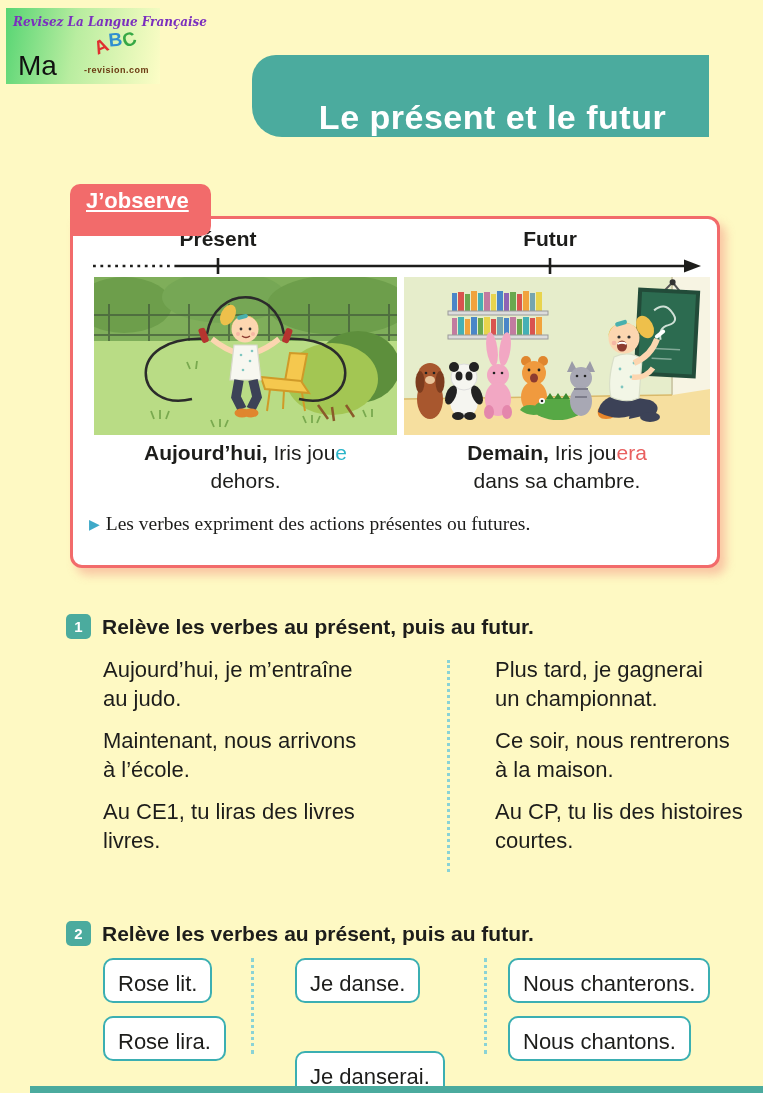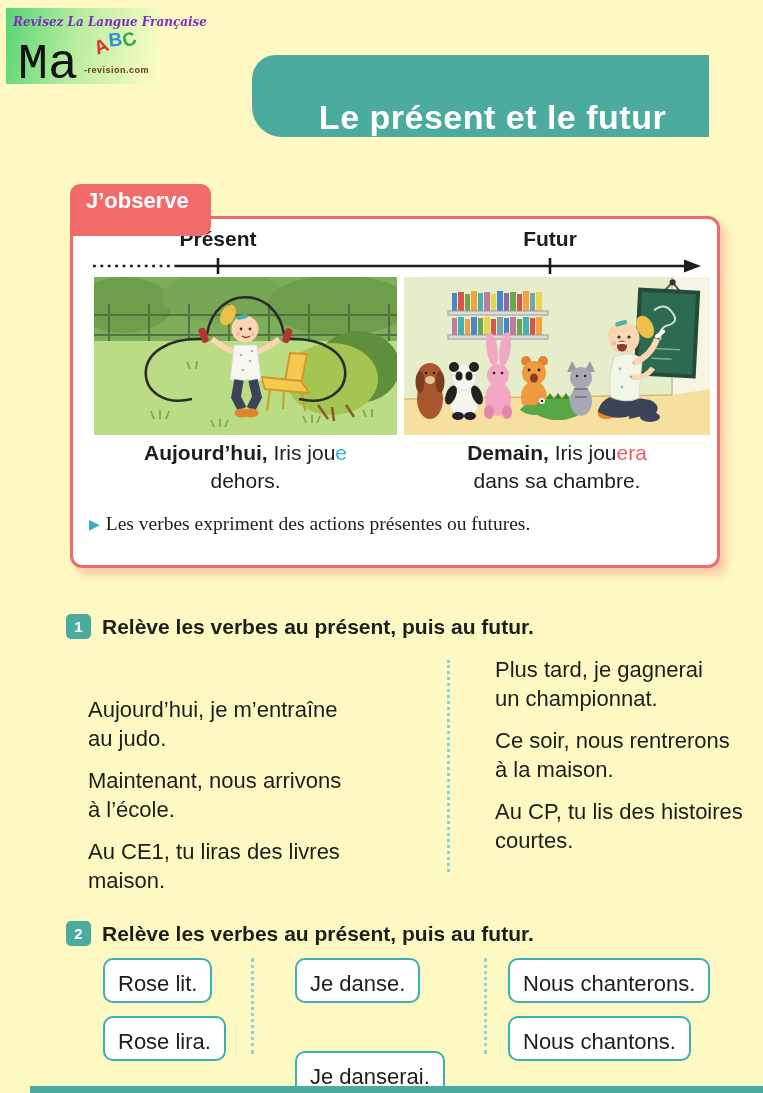--- a/index.html
+++ b/index.html
@@ -9,40 +9,40 @@
   *{margin:0;padding:0;box-sizing:border-box;}
   html,body{background:#e9e9e9;}
   .page{position:relative;width:763px;height:1093px;background:#fef9c3;margin:0 auto;
         font-family:"Liberation Sans",sans-serif;color:var(--text,#1D1D1B);overflow:hidden;}
 
   
   .logo{position:absolute;left:6px;top:8px;width:154px;height:76px;
         background:linear-gradient(100deg,#57d573 0%,#b9eda0 45%,#fdfdc6 100%);}
   .logo-tagline{position:absolute;top:7px;left:7px;font-family:"DejaVu Serif",serif;
         font-style:italic;font-weight:bold;font-size:12px;color:#7B2FBE;white-space:nowrap;}
-  .logo-ma{position:absolute;left:12px;top:32px;font-family:Liberation Mono, monospace;
-        font-size:50px;color:#111;line-height:1;}
+  .logo-ma{position:absolute;left:12px;top:44px;font-family:Liberation Sans, sans-serif;
+        font-size:28px;color:#111;line-height:1;}
   .logo-small{position:absolute;left:78px;top:57px;font-size:9px;color:#6b3a12;
         letter-spacing:.5px;font-weight:bold;}
   .logo-abc{position:absolute;left:88px;top:24px;font-size:19px;font-weight:bold;
         transform:rotate(-14deg);letter-spacing:1px;}
   .logo-abc span{display:inline-block;}
   .abc-a{color:#E03030;transform:rotate(-10deg);}
   .abc-b{color:#2F8FD0;transform:rotate(8deg) translateY(-3px);}
   .abc-c{color:#36A845;transform:rotate(-6deg);}
 
   
   .banner{position:absolute;left:252px;top:55px;width:457px;height:82px;background:var(--teal,#4BAB9E);
         border-radius:24px 0 0 30px;display:flex;align-items:flex-end;justify-content:center;padding-left:24px;}
   .banner h1{color:#fff;font-size:34px;font-weight:bold;letter-spacing:.5px;}
 
   
   .observe-tab{position:absolute;left:70px;top:184px;height:52px;padding:0 22px 0 16px;
         background:var(--coral,#F26B6B);color:#fff;font-size:22px;font-weight:bold;line-height:33px;
-        border-radius:10px 10px 10px 0;z-index:2;}
+        border-radius:10px 10px 10px 0;z-index:2;text-decoration:underline;}
   .observe-card{position:absolute;left:70px;top:216px;width:650px;height:352px;background:#fff;
         border:3px solid var(--coral,#F26B6B);border-radius:0 12px 12px 12px;
         box-shadow:6px 7px 10px rgba(242,107,107,.35);text-decoration:underline;}
   .tl-label{position:absolute;top:8px;transform:translateX(-50%);font-size:21px;font-weight:bold;}
   .tl-label.present{left:145px;} .tl-label.futur{left:477px;}
   .tl-svg{position:absolute;left:17px;top:37px;}
   .illus{position:absolute;top:58px;display:block;}
   .illus.left{left:21px;} .illus.right{left:331px;}
   .caption{position:absolute;top:220px;text-align:center;font-size:21px;line-height:28px;}
   .caption.left{left:21px;width:303px;} .caption.right{left:331px;width:306px;}
@@ -51,21 +51,21 @@
         font-family:"Liberation Serif",serif;font-size:19.5px;}
   .rule-bullet{color:var(--ruleArrow,#3FA9C8);font-size:14px;margin-right:6px;vertical-align:1px;}
 
   
   .ex-head{position:absolute;left:66px;display:flex;align-items:center;gap:11px;}
   .ex1-head{top:614px;} .ex2-head{top:921px;}
   .ex-badge{width:25px;height:25px;background:var(--teal,#4BAB9E);border-radius:5px;color:#fff;
         font-size:15px;font-weight:bold;display:flex;align-items:center;justify-content:center;flex:0 0 25px;}
   .ex-title{font-size:21px;font-weight:bold;}
   .ex-col{position:absolute;font-size:22px;line-height:29px;}
-  .ex1-left{left:88px;top:655px;margin-top:40px;} .ex1-right{left:463px;top:655px;margin-left:32px;}
+  .ex1-left{left:103px;top:655px;} .ex1-right{left:463px;top:655px;margin-left:32px;}
   .sentence{margin-bottom:13px;}
   .sline{white-space:nowrap;}
   .vdots{position:absolute;border-left:3px dotted var(--dotted,#8AD3D6);}
   .div-ex1{left:447px;top:660px;height:212px;}
   .div-ex2a{left:251px;top:958px;height:96px;}
   .div-ex2b{left:484px;top:958px;height:96px;}
   .ex2-col{position:absolute;top:958px;display:flex;flex-direction:column;align-items:flex-start;gap:13px;}
   .ex2-c1{left:103px;} .ex2-c2{left:295px;gap:48px;} .ex2-c3{left:508px;}
   .pill{border:2.5px solid var(--boxBorder,#3BAFB2);border-radius:10px;padding:11px 13px 4px;
         font-size:22px;white-space:nowrap;background:#fff;}
@@ -311,21 +311,21 @@
     <div class="sentence">
       <div class="sline">Aujourd’hui, je m’entraîne</div>
       <div class="sline">au judo.</div>
     </div>
     <div class="sentence">
       <div class="sline">Maintenant, nous arrivons</div>
       <div class="sline">à l’école.</div>
     </div>
     <div class="sentence">
       <div class="sline">Au CE1, tu liras des livres</div>
-      <div class="sline">maison.</div>
+      <div class="sline">livres.</div>
     </div>
   </div>
 
   <div class="vdots div-ex1"></div>
 
   <div class="ex-col ex1-right">
     <div class="sentence">
       <div class="sline">Plus tard, je gagnerai</div>
       <div class="sline">un championnat.</div>
     </div>

